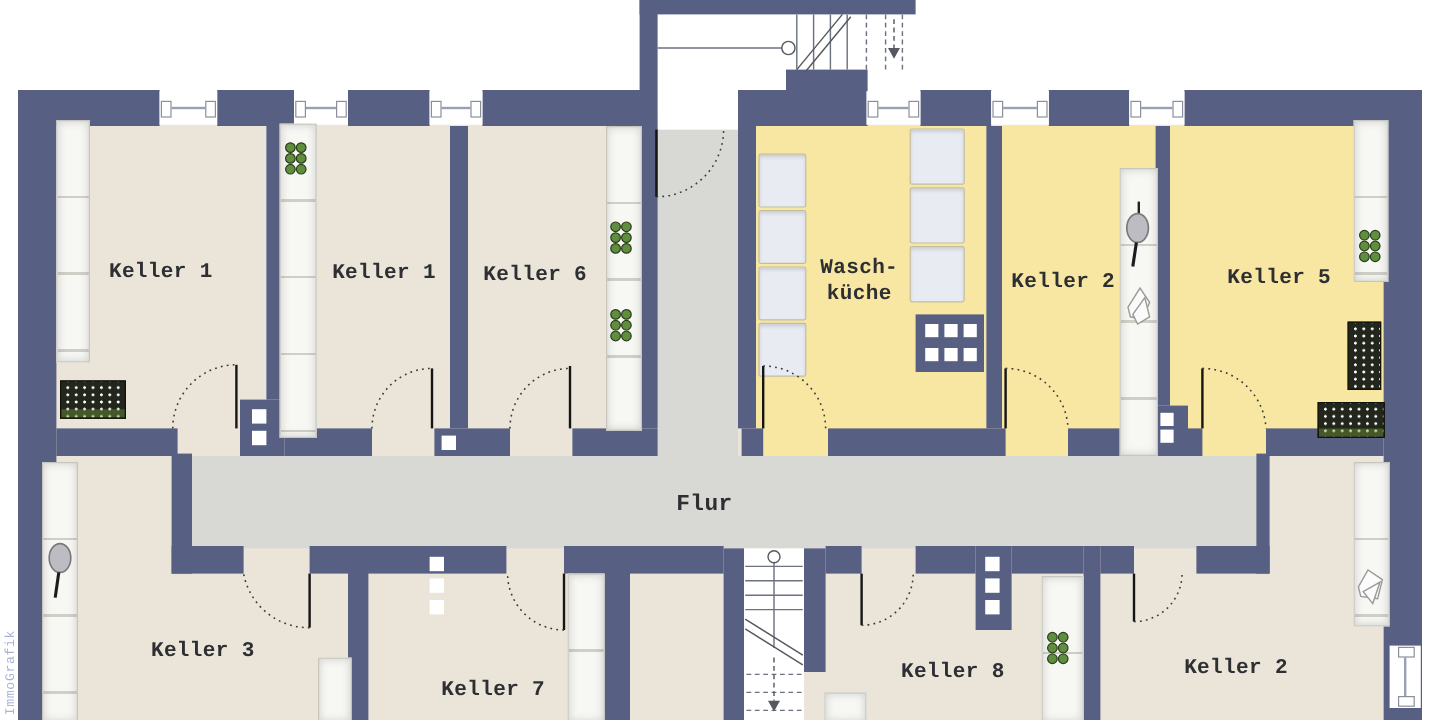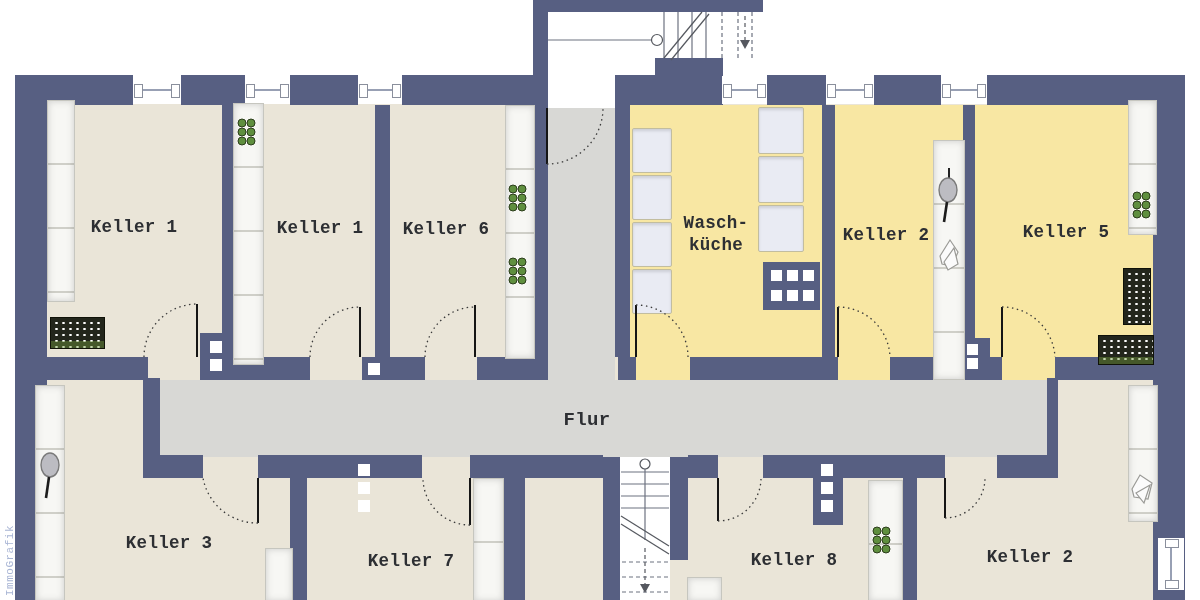--- a/index.html
+++ b/index.html
@@ -319,18 +319,18 @@
   <div class="room-label" style="left:320px;top:228px;">Keller 1</div>
   <div class="room-label" style="left:446px;top:229px;">Keller 6</div>
   <div class="room-label two" style="left:716px;top:235px;">
     <div>Wasch-</div>
     <div>küche</div>
   </div>
   <div class="room-label" style="left:886px;top:235px;">Keller 2</div>
   <div class="room-label" style="left:1066px;top:232px;">Keller 5</div>
   <div class="room-label hall" style="left:587px;top:420px;">Flur</div>
   <div class="room-label" style="left:169px;top:543px;">Keller 3</div>
-  <div class="room-label" style="left:411px;top:561px;">Keller 7</div>
+  <div class="room-label" style="left:411px;top:575px;">Keller 7</div>
   <div class="room-label" style="left:794px;top:560px;">Keller 8</div>
   <div class="room-label" style="left:1030px;top:557px;">Keller 2</div>
 
   <div class="watermark">ImmoGrafik</div>
 </div>
 
 </body></html>

